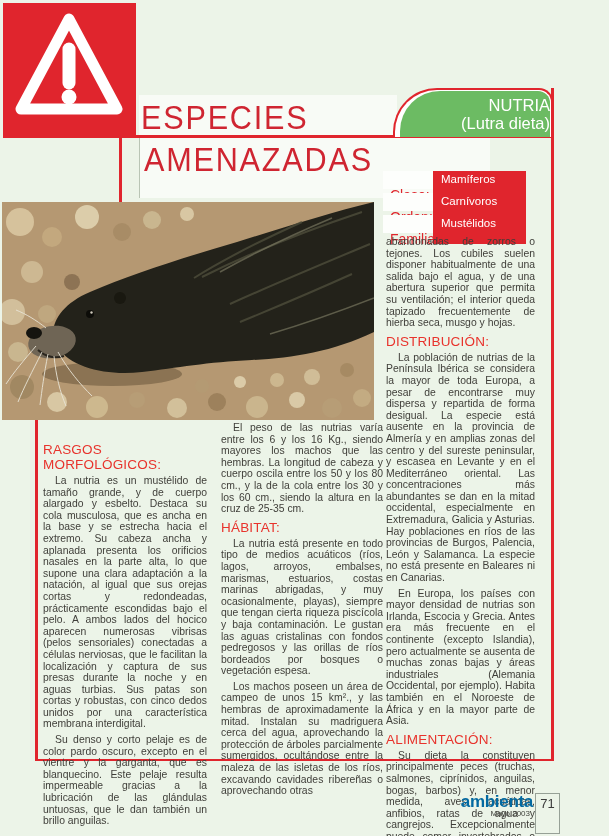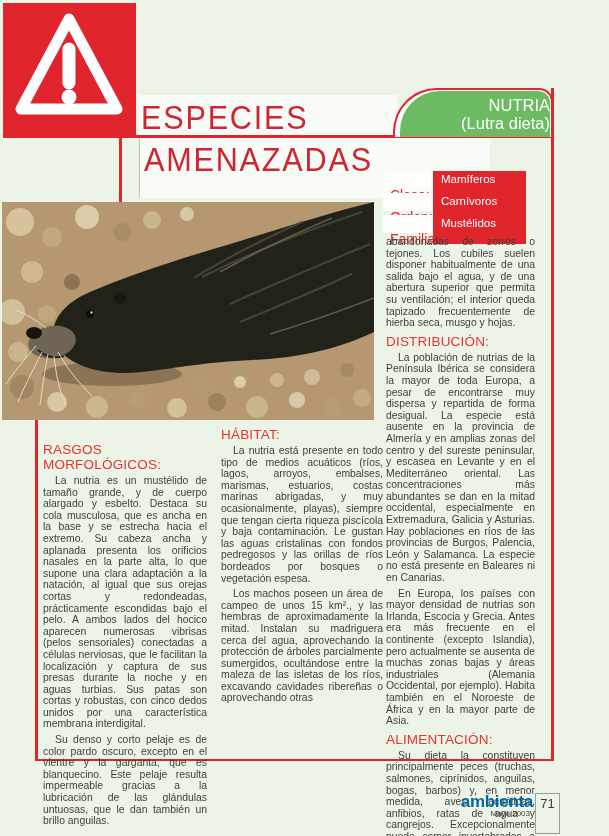--- a/index.html
+++ b/index.html
@@ -175,20 +175,21 @@
     </svg>
   </div>
 
   <div class="col col-left">
     <h3>RASGOS MORFOLÓGICOS:</h3>
     <p>La nutria es un mustélido de tamaño grande, y de cuerpo alargado y esbelto. Destaca su cola musculosa, que es ancha en la base y se estrecha hacia el extremo. Su cabeza ancha y aplanada presenta los orificios nasales en la parte alta, lo que supone una clara adaptación a la natación, al igual que sus orejas cortas y redondeadas, prácticamente escondidas bajo el pelo. A ambos lados del hocico aparecen numerosas vibrisas (pelos sensoriales) conectadas a células nerviosas, que le facilitan la localización y captura de sus presas durante la noche y en aguas turbias. Sus patas son cortas y robustas, con cinco dedos unidos por una característica membrana interdigital.</p>
     <p>Su denso y corto pelaje es de color pardo oscuro, excepto en el vientre y la garganta, que es blanquecino. Este pelaje resulta impermeable gracias a la lubricación de las glándulas untuosas, que le dan también un brillo anguilas.</p>
   </div>
 
   <div class="col col-mid">
+    <p>El peso de las nutrias varía entre los 6 y los 16 Kg., siendo mayores los machos que las hembras. La longitud de cabeza y cuerpo oscila entre los 50 y los 80 cm., y la de la cola entre los 30 y los 60 cm., siendo la altura en la cruz de 25-35 cm.</p>
     <h3>HÁBITAT:</h3>
     <p>La nutria está presente en todo tipo de medios acuáticos (ríos, lagos, arroyos, embalses, marismas, estuarios, costas marinas abrigadas, y muy ocasionalmente, playas), siempre que tengan cierta riqueza piscícola y baja contaminación. Le gustan las aguas cristalinas con fondos pedregosos y las orillas de ríos bordeados por bosques o vegetación espesa.</p>
     <p>Los machos poseen un área de campeo de unos 15 km²., y las hembras de aproximadamente la mitad. Instalan su madriguera cerca del agua, aprovechando la protección de árboles parcialmente sumergidos, ocultándose entre la maleza de las isletas de los ríos, excavando cavidades ribereñas o aprovechando otras</p>
   </div>
 
   <div class="col col-right">
     <p class="noindent">abandonadas de zorros o tejones. Los cubiles suelen disponer habitualmente de una salida bajo el agua, y de una abertura superior que permita su ventilación; el interior queda tapizado frecuentemente de hierba seca, musgo y hojas.</p>
     <h3>DISTRIBUCIÓN:</h3>
     <p>La población de nutrias de la Península Ibérica se considera la mayor de toda Europa, a pesar de encontrarse muy dispersa y repartida de forma desigual. La especie está ausente en la provincia de Almería y en amplias zonas del centro y del sureste peninsular, y escasea en Levante y en el Mediterráneo oriental. Las concentraciones más abundantes se dan en la mitad occidental, especialmente en Extremadura, Galicia y Asturias. Hay poblaciones en ríos de las provincias de Burgos, Palencia, León y Salamanca. La especie no está presente en Baleares ni en Canarias.</p>
     <p>En Europa, los países con mayor densidad de nutrias son Irlanda, Escocia y Grecia. Antes era más frecuente en el continente (excepto Islandia), pero actualmente se ausenta de muchas zonas bajas y áreas industriales (Alemania Occidental, por ejemplo). Habita también en el Noroeste de África y en la mayor parte de Asia.</p>

